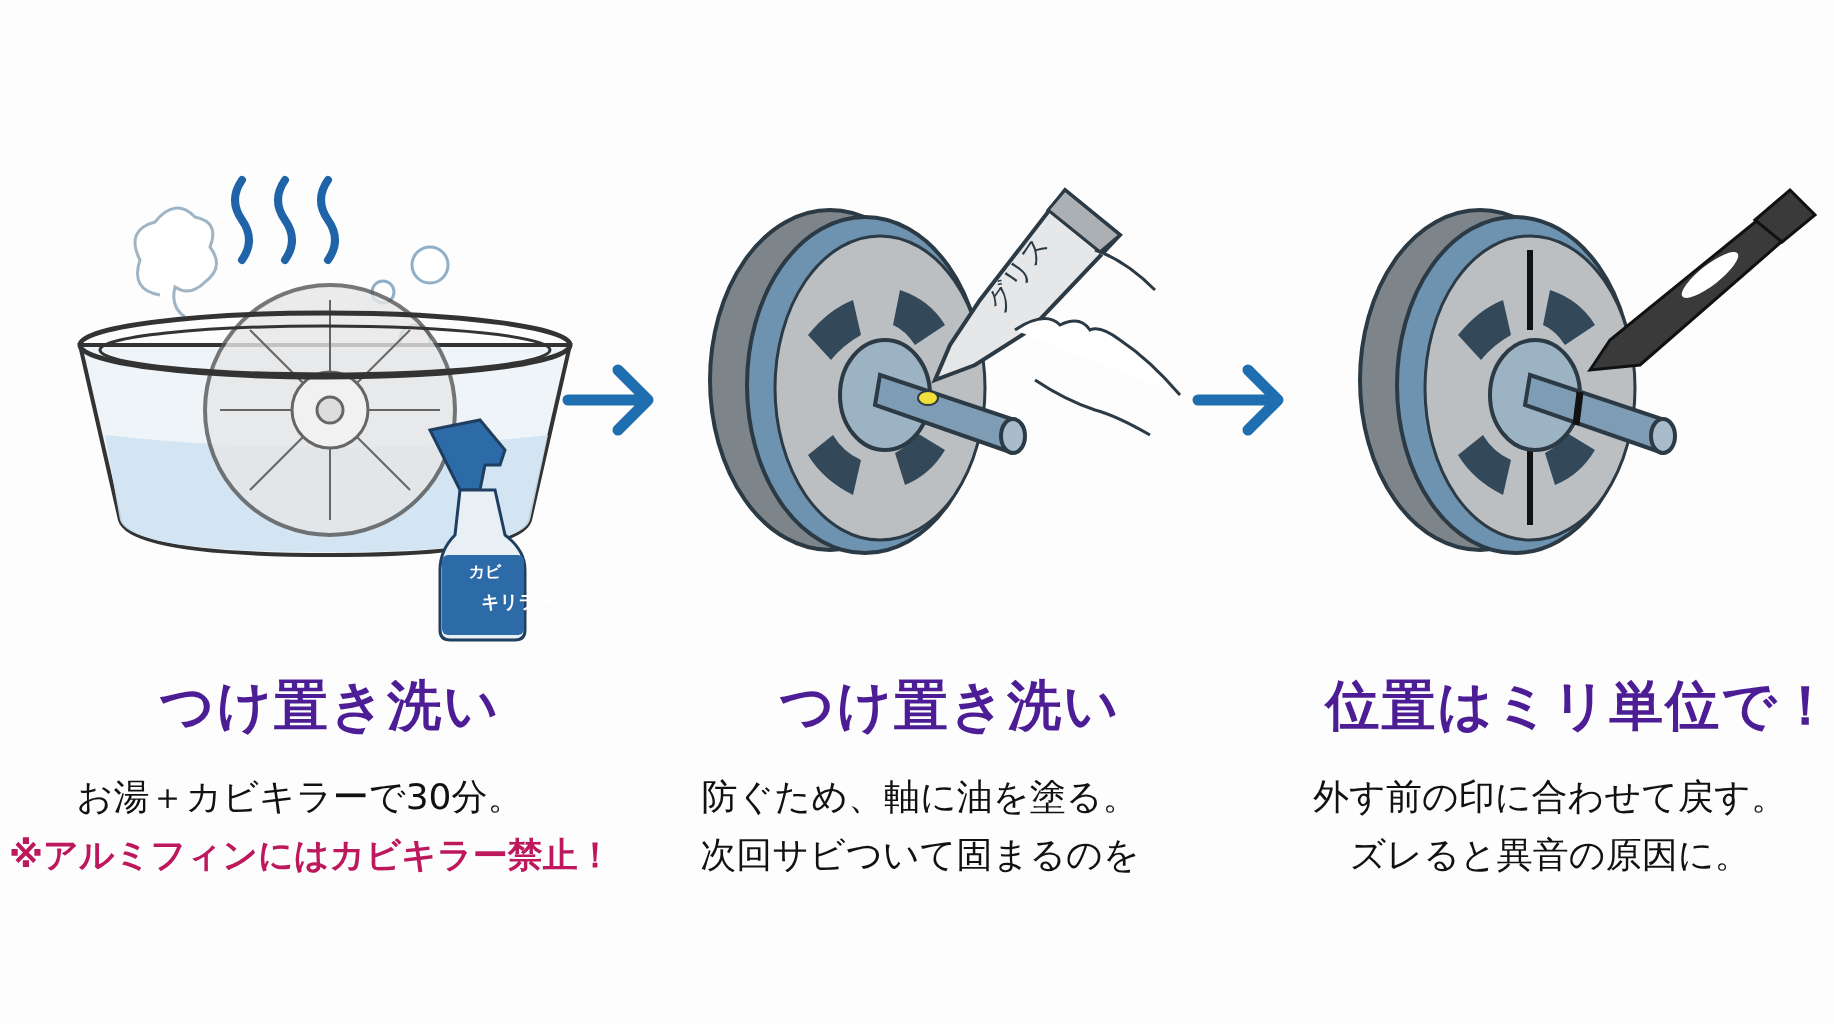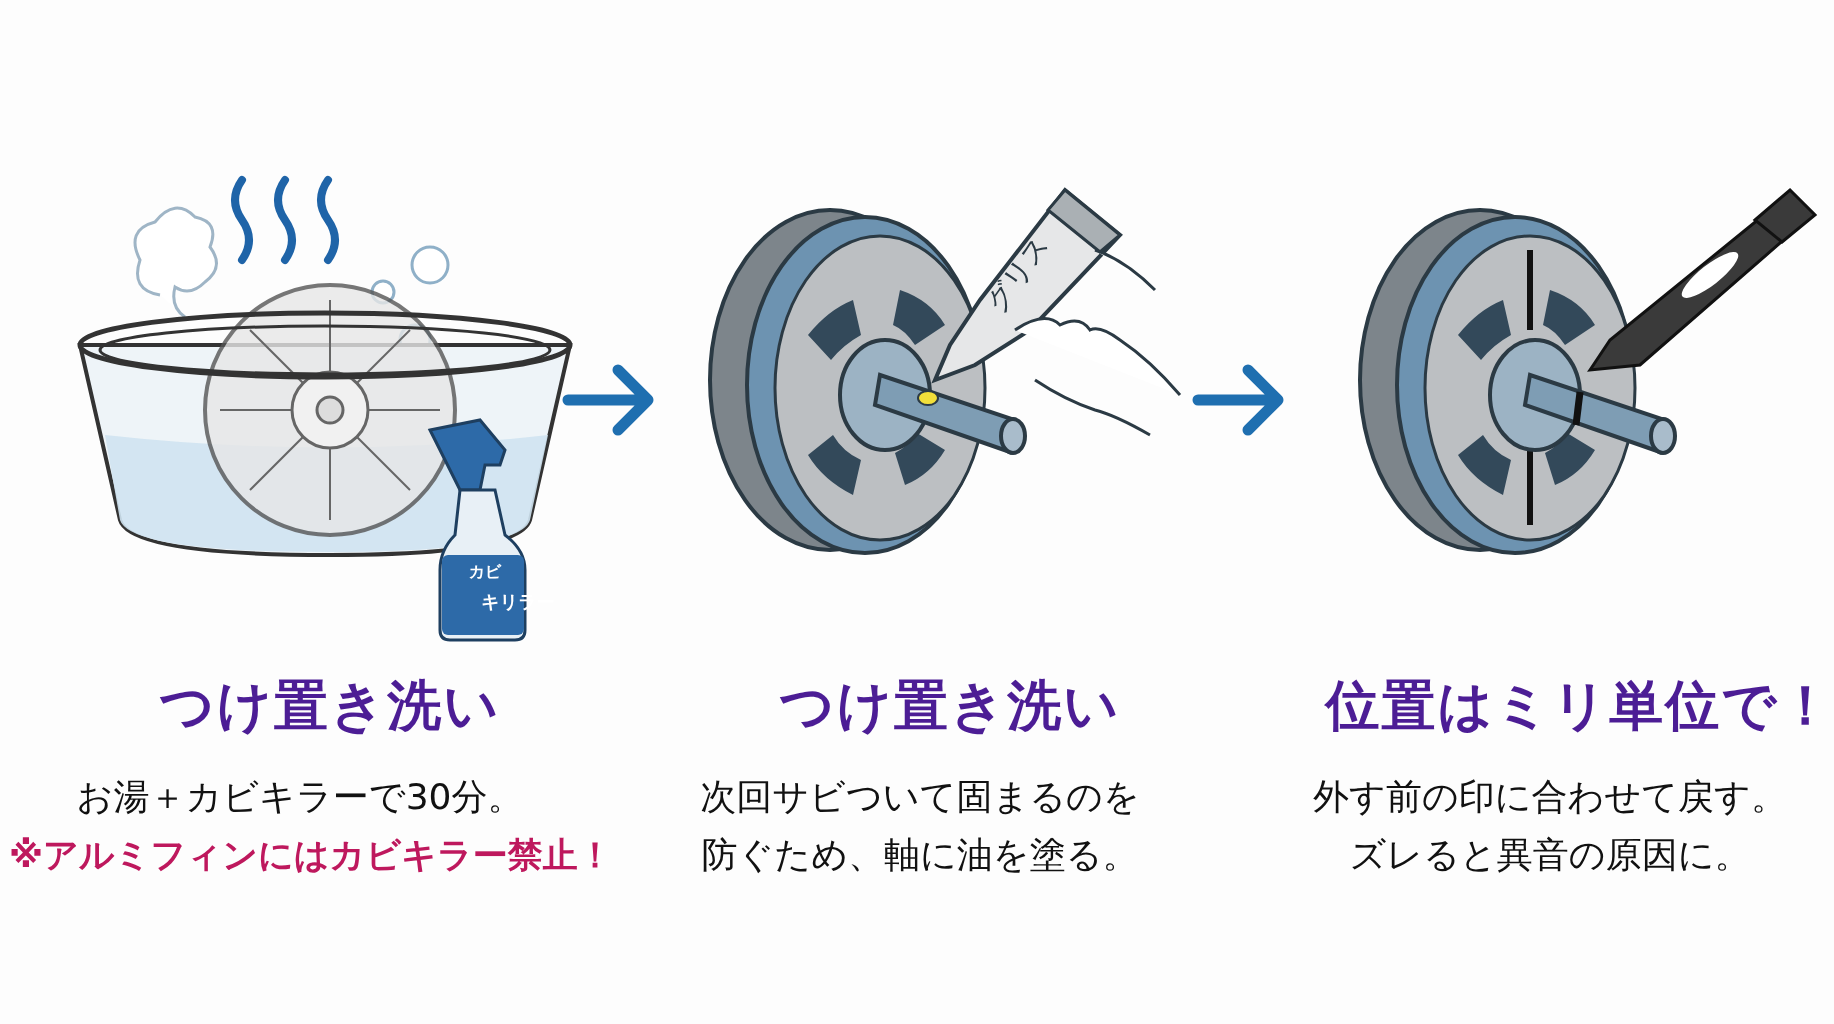--- a/index.html
+++ b/index.html
@@ -109,21 +109,21 @@
 </svg>
 
 <div class="heading" style="left:0;width:600px;">つけ置き洗い</div>
 <div class="body" style="left:0;width:600px;top:768px;">
   <div>お湯＋カビキラーで30分。</div>
   <div class="warn">※アルミフィンにはカビキラー禁止！</div>
 </div>
 
 <div class="heading" style="left:620px;width:600px;">つけ置き洗い</div>
 <div class="body" style="left:620px;width:600px;top:768px;">
+  <div>防ぐため、軸に油を塗る。</div>
   <div>次回サビついて固まるのを</div>
-  <div>防ぐため、軸に油を塗る。</div>
 </div>
 
 <div class="heading" style="left:1250px;width:600px;">位置はミリ単位で！</div>
 <div class="body" style="left:1250px;width:600px;top:768px;">
   <div>外す前の印に合わせて戻す。</div>
   <div>ズレると異音の原因に。</div>
 </div>
 
 </body></html>

